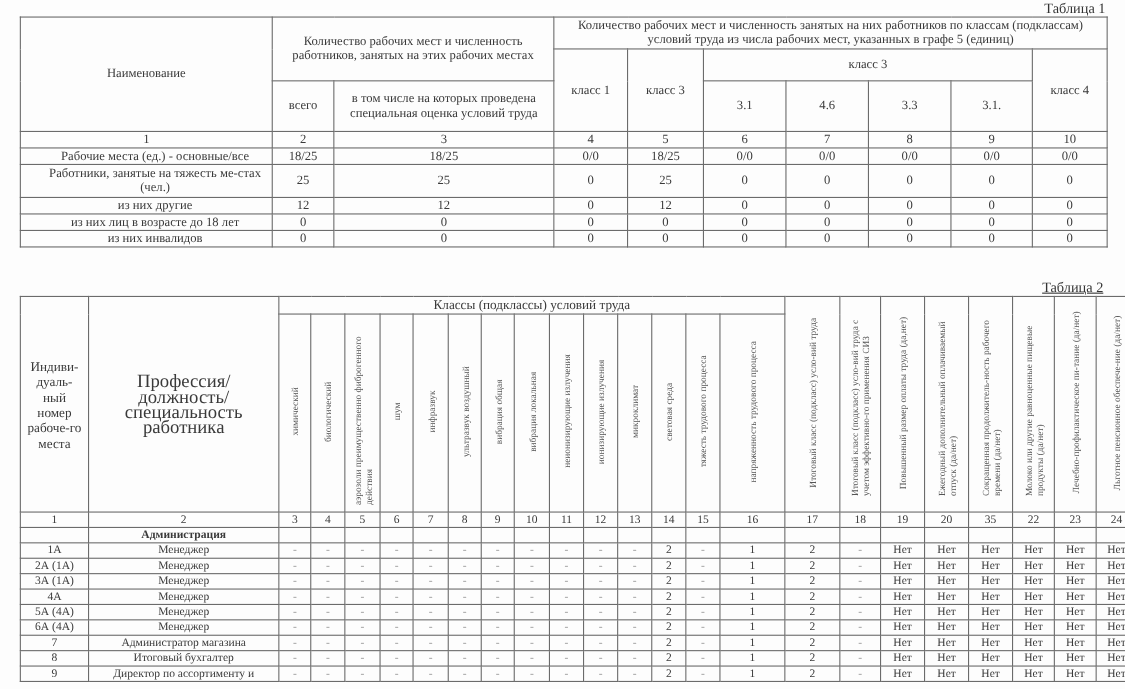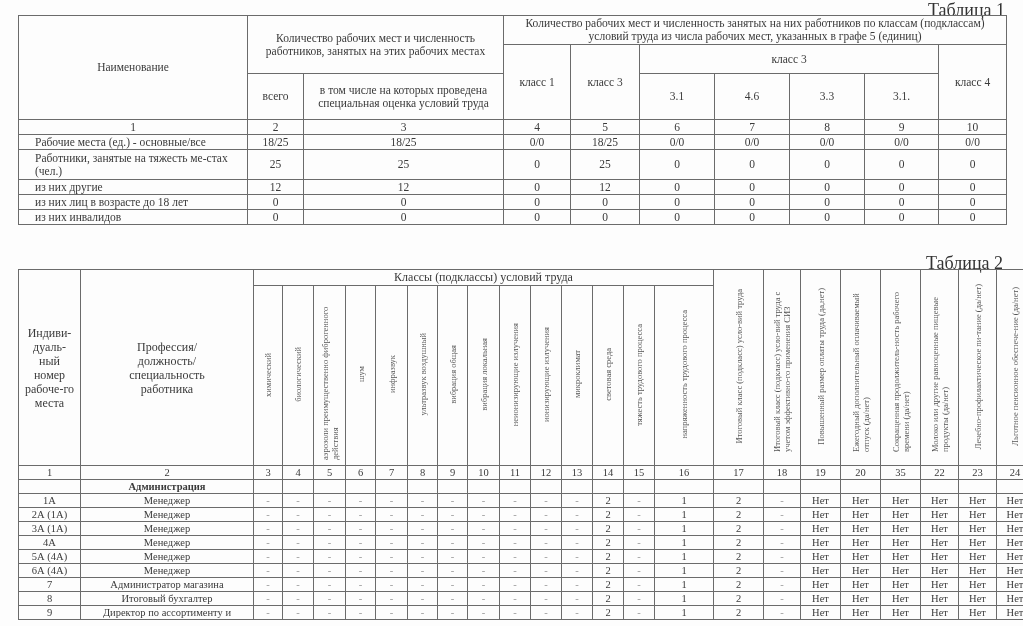--- a/index.html
+++ b/index.html
@@ -1,24 +1,24 @@
 <!DOCTYPE html>
 <html><head>
 <meta charset="utf-8">
 <style>
   html, body { margin:0; padding:0; background:#fdfdfd; }
   body { width:1023px; height:626px; position:relative; overflow:hidden;
          font-family:"Liberation Serif", "DejaVu Serif", serif; color:#3a3a3a; }
   table { border-collapse:collapse; position:absolute; table-layout:fixed; }
   td, th { border:1px solid #6b6b6b; padding:0; text-align:center; vertical-align:middle;
            font-weight:normal; overflow:hidden; }
-  .cap { position:absolute; font-size:18px; color:#333;text-align:center; }
+  .cap { position:absolute; font-size:13px; color:#333;text-align:center; }
   #t1 { left:18px; top:15px; width:988px; font-size:11.5px; }
   #t1 td, #t1 th { line-height:13px; }
-  #t1 .l { text-align:left; padding-left:16px; }
+  #t1 .l { text-align:center; padding-left:16px; }
   #t2 { left:18px; top:269px; width:985px; font-size:10.5px; }
   #t2 th.v { height:175px; padding:2px 0; }
   #t2 .vt { writing-mode:vertical-rl; transform:rotate(180deg); font-size:8.5px; line-height:10px;
             text-align:left; display:inline-block; max-height:170px; color:#555; }
   #t2 td { height:13px; line-height:13px; font-size:10.5px; }
   .dash { color:#999; }
   .bold { font-weight:bold; }
 </style>
 </head>
 <body>
@@ -128,21 +128,21 @@
         <td>0</td>
         <td>0</td>
         <td>0</td>
         <td>0</td>
         <td>0</td>
         <td>0</td>
       </tr>
     </tbody>
 </table>
 
-<div class="cap" style="right:20px; top:253px;">Таблица 2</div>
+<div class="cap" style="right:20px; top:253px;text-decoration:underline;">Таблица 2</div>
 
 <table id="t2">
   <colgroup id="t2-cols">
       <col style="width: 62px;">
       <col style="width: 173px;">
       <col style="width: 29px;">
       <col style="width: 31px;">
       <col style="width: 32px;">
       <col style="width: 30px;">
       <col style="width: 32px;">
@@ -160,21 +160,21 @@
       <col style="width: 40px;">
       <col style="width: 40px;">
       <col style="width: 40px;">
       <col style="width: 38px;">
       <col style="width: 38px;">
       <col style="width: 37px;">
     </colgroup>
   <tbody>
       <tr style="height:14px">
     <th rowspan="2" style="font-size:12px; line-height:14px; padding:0 4px">Индиви-дуаль-ный номер рабоче-го места</th>
-    <th rowspan="2" style="font-size:12px; line-height:14px; padding:0 32px">Профессия/ должность/ специальность работника</th>
+    <th rowspan="2" style="font-size:17px; line-height:14px; padding:0 32px">Профессия/ должность/ специальность работника</th>
     <th colspan="14" style="font-size:12px">Классы (подклассы) условий труда</th>
     <th id="t2-extra-first" rowspan="2" class="v"><span class="vt">Итоговый класс (подкласс) усло-вий труда</span></th>
   <th class="v" rowspan="2"><span class="vt">Итоговый класс (подкласс) усло-вий труда с учетом эффективно-го применения СИЗ</span></th>
         <th class="v" rowspan="2"><span class="vt">Повышенный размер оплаты труда (да,нет)</span></th>
         <th class="v" rowspan="2"><span class="vt">Ежегодный дополнительный оплачиваемый отпуск (да/нет)</span></th>
         <th class="v" rowspan="2"><span class="vt">Сокращенная продолжитель-ность рабочего времени (да/нет)</span></th>
         <th class="v" rowspan="2"><span class="vt">Молоко или другие равноценные пищевые продукты (да/нет)</span></th>
         <th class="v" rowspan="2"><span class="vt">Лечебно-профилактическое пи-тание (да/нет)</span></th>
         <th class="v" rowspan="2"><span class="vt">Льготное пенсионное обеспече-ние (да/нет)</span></th>
       </tr>

